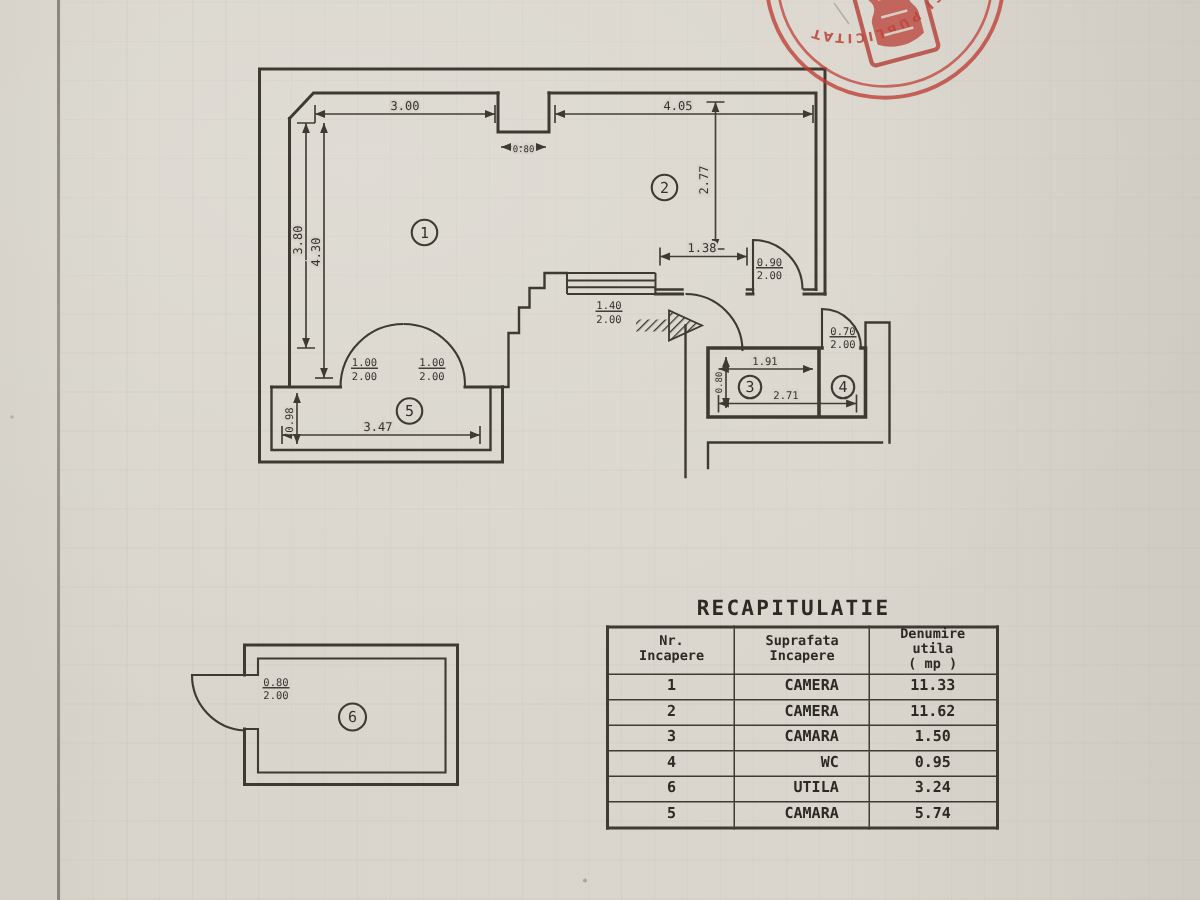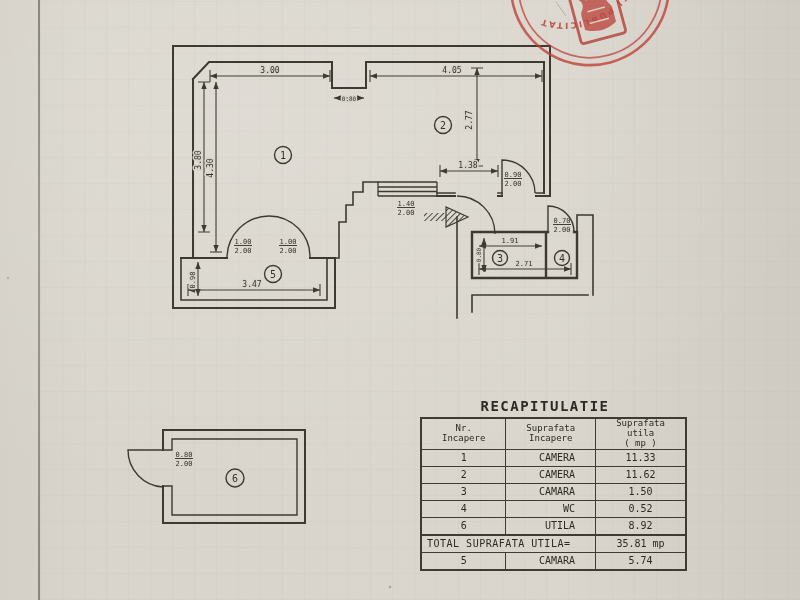--- a/index.html
+++ b/index.html
@@ -34,21 +34,21 @@
     margin-bottom:3px;color:#2b2a24;
   }
   table.recap-table{
     border-collapse:collapse;width:100%;
     font-family:"DejaVu Sans Mono","Liberation Mono",monospace;
     font-weight:bold;font-size:10px;color:#2b2a24;
     border:2.5px solid #3e3b33;
   }
   .recap-table th,.recap-table td{
     border:1.5px solid #3e3b33;height:16px;padding:0 20px;text-align:center;
-    font-weight:normal;
+    font-weight:bold;
   }
   .recap-table th{font-size:9px;line-height:1.1;height:27px;}
   .recap-table td.name{text-align:right;padding-left:7px;}
   .recap-table tr.thick td{border-top-width:2.5px;}
   .recap-table td.mlabel{text-align:left;padding-left:5px;letter-spacing:0.5px;}
 </style>
 </head>
 <body>
 
 <div class="paper">
@@ -208,40 +208,40 @@
       </g>
     </g>
 
     <g>
       <path d="M 556,2 L 566,16" stroke="#8a857c" stroke-width="1" opacity="0.5" fill="none"></path>
       <circle cx="390" cy="587" r="1.3" fill="#8a857a" opacity="0.6"></circle>
       <circle cx="8" cy="278" r="1.2" fill="#8a857a" opacity="0.45"></circle>
     </g>
   </svg>
 
-  <div class="recap" style="left:420px;top:398px;width:250px;">
+  <div class="recap" style="left:404px;top:398px;width:250px;">
     <div class="recap-title">RECAPITULATIE</div>
     <table class="recap-table">
       <colgroup>
           <col style="width:55px">
           <col style="width:96px">
           <col style="width:99px">
         </colgroup>
       <thead>
         <tr>
           <th>
             <div>Nr.</div>
             <div>Incapere</div>
           </th>
           <th>
             <div>Suprafata</div>
             <div>Incapere</div>
           </th>
           <th>
-            <div>Suprafata utila</div>
+            <div>Denumire utila</div>
             <div>( mp )</div>
           </th>
         </tr>
       </thead>
       <tbody>
         <tr>
           <td>1</td>
           <td class="name">CAMERA</td>
           <td>11.33</td>
         </tr>
@@ -251,30 +251,26 @@
           <td>11.62</td>
         </tr>
         <tr>
           <td>3</td>
           <td class="name">CAMARA</td>
           <td>1.50</td>
         </tr>
         <tr>
           <td>4</td>
           <td class="name">WC</td>
-          <td>0.52</td>
+          <td>0.95</td>
         </tr>
         <tr>
           <td>6</td>
           <td class="name">UTILA</td>
-          <td>8.92</td>
-        </tr>
-        <tr class="thick">
-          <td colspan="2" class="mlabel">TOTAL SUPRAFATA UTILA=</td>
-          <td>35.81 mp</td>
+          <td>3.24</td>
         </tr>
         <tr>
           <td>5</td>
           <td class="name">CAMARA</td>
           <td>5.74</td>
         </tr>
       </tbody>
     </table>
   </div>
 </div>

